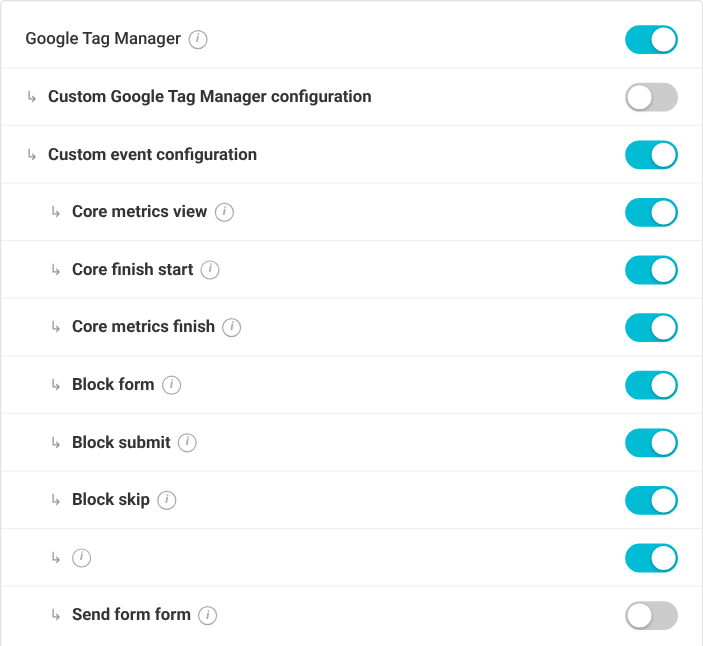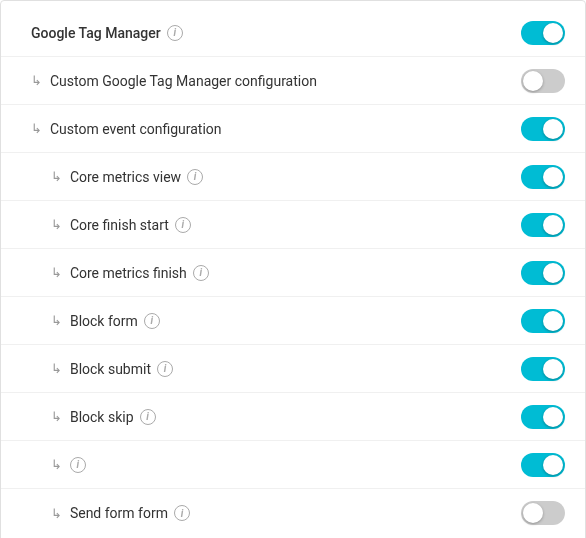--- a/index.html
+++ b/index.html
@@ -32,40 +32,39 @@
     }
 
     .setting-row:not(:last-child) {
       border-bottom: 1px solid #f0f0f0;
     }
 
     .label-group {
       display: flex;
       align-items: center;
       gap: 6px;
-      margin-left: 10px;
     }
 
     .indent-arrow {
       color: #999;
       font-size: 13px;
       margin-right: 2px;
     }
 
     .indent-arrow-2 {
       color: #999;
       font-size: 13px;
       margin-right: 2px;
       margin-left: 20px;
     }
 
     .setting-label {
       font-size: 14px;
       color: #333;
-      font-weight: 400;
+      font-weight: 700;
     }
 
     .setting-label.bold {
       font-weight: 500;
     }
 
     .info-icon {
       display: inline-flex;
       align-items: center;
       justify-content: center;

